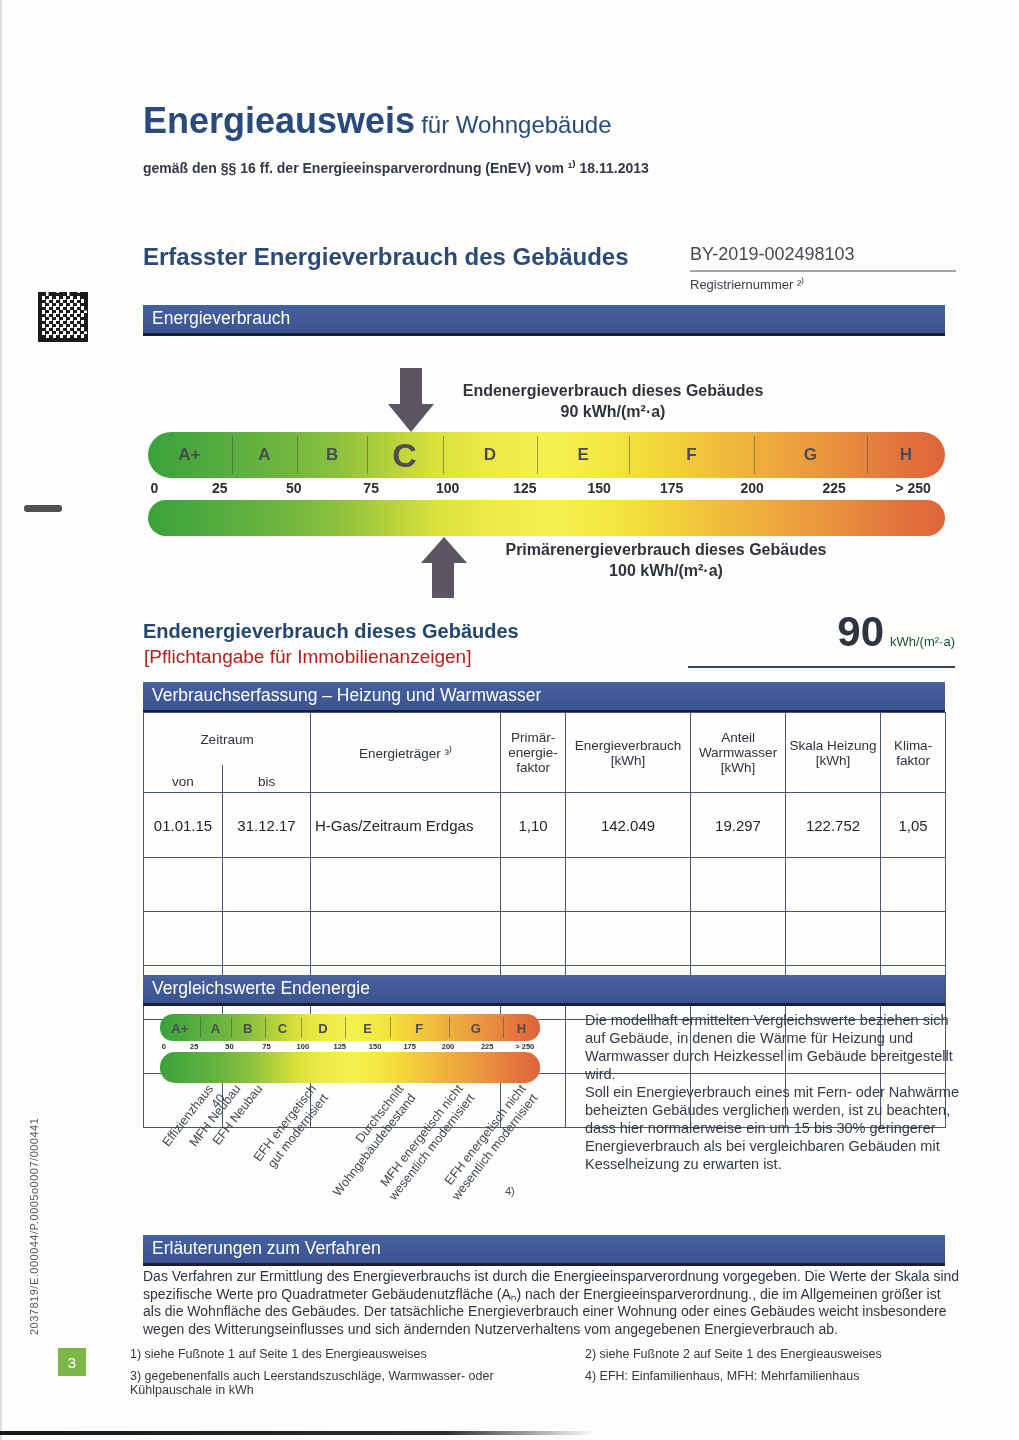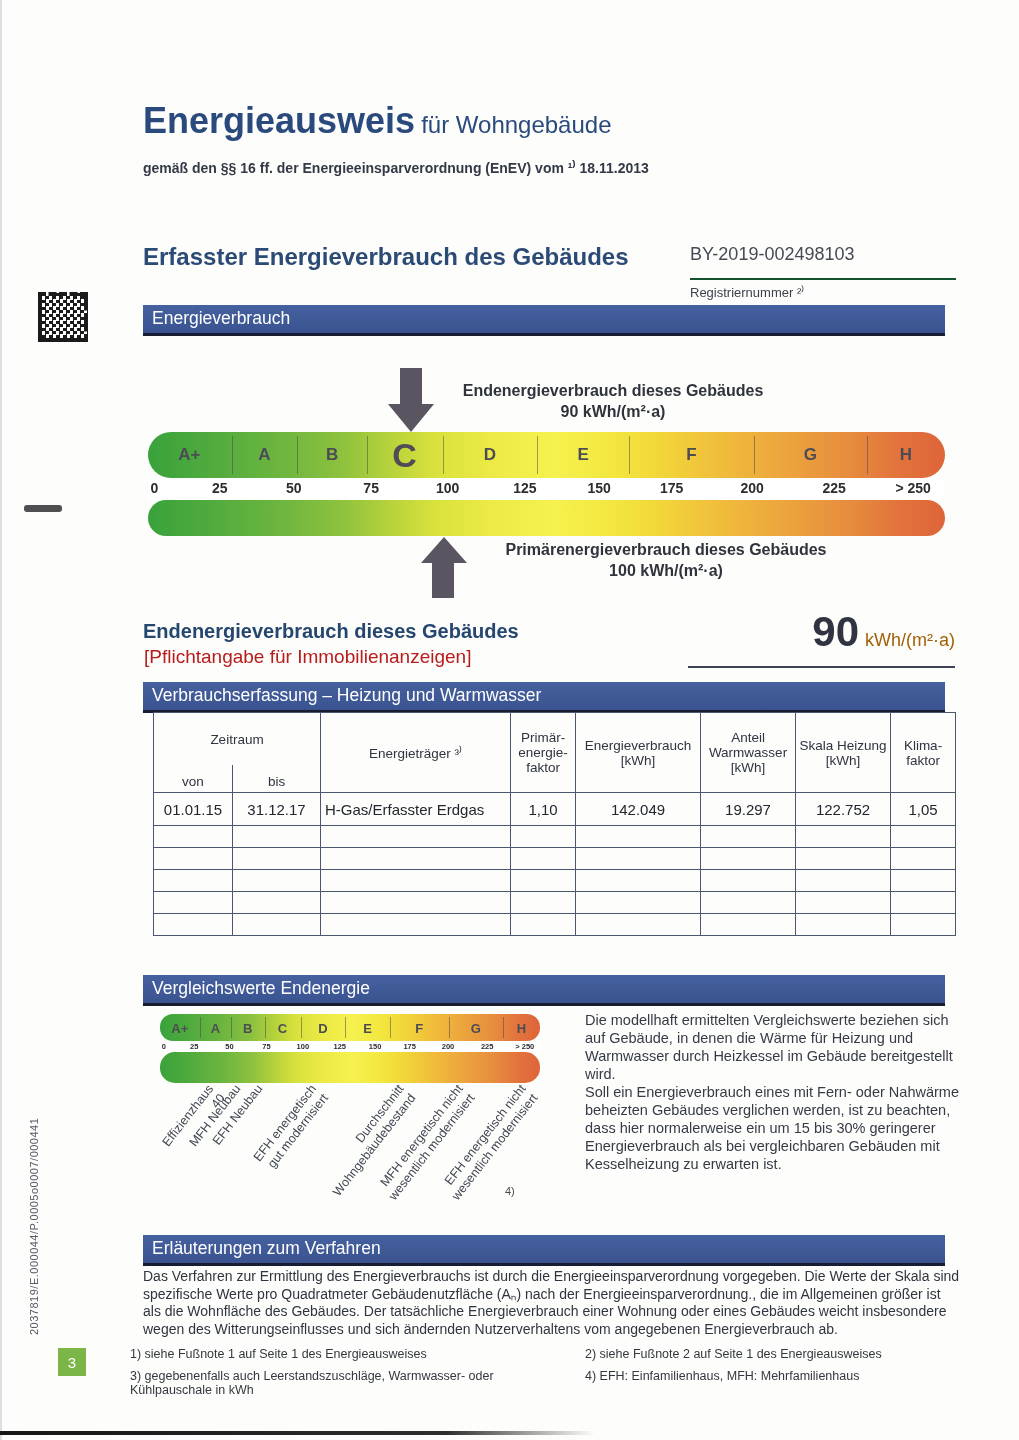--- a/index.html
+++ b/index.html
@@ -12,21 +12,21 @@
   .main-title{position:absolute;left:143px;top:100px;color:#2a4a7d;white-space:nowrap;}
   .main-title .big{font-size:36px;font-weight:700;}
   .main-title .small{font-size:24px;font-weight:400;margin-left:6px;}
   .subtitle{position:absolute;left:143px;top:158px;font-size:14px;font-weight:700;color:#333946;}
   .logo{position:absolute;left:796px;top:62px;font-size:74px;font-style:italic;font-weight:700;
         color:#3a57a7;letter-spacing:-4px;line-height:1;}
   .logo-dot{position:absolute;left:14px;top:12px;width:17px;height:17px;background:#8ab742;transform:skewX(-12deg);}
   
   .section-title{position:absolute;left:143px;top:243px;font-size:24px;font-weight:700;color:#2b4a76;}
   .reg{position:absolute;left:690px;top:244px;width:266px;}
-  .reg-number{font-size:18px;color:#454a55;padding-bottom:13px;border-bottom:2px solid #14532d;}
+  .reg-number{font-size:18px;color:#454a55;padding-bottom:5px;border-bottom:2px solid #a3a3a3;}
   .reg-label{font-size:13px;color:#3c414d;margin-top:3px;}
   
   .datamatrix{position:absolute;left:38px;top:292px;width:50px;height:50px;box-sizing:border-box;
     border-left:4px solid #1b1b1b;border-bottom:4px solid #1b1b1b;
     border-top:4px dashed #1b1b1b;border-right:4px dashed #1b1b1b;
     background:repeating-conic-gradient(#1b1b1b 0% 25%, transparent 0% 50%) 0 0/7px 7px;}
   .dash{position:absolute;left:24px;top:505px;width:38px;height:7px;background:#4f4f52;border-radius:3px;}
   .side-code{position:absolute;left:28px;top:1085px;height:250px;writing-mode:vertical-rl;
     transform:rotate(180deg);font-size:11px;color:#555a63;letter-spacing:.5px;}
   .bottom-line{position:absolute;left:0;bottom:5px;width:595px;height:4px;
@@ -53,28 +53,28 @@
     border-left:23px solid transparent;border-right:23px solid transparent;border-top:28px solid #5a5560;}
   .arr-up-head{position:absolute;left:421px;top:537px;width:0;height:0;
     border-left:23px solid transparent;border-right:23px solid transparent;border-bottom:26px solid #5a5560;}
   .arr-up-stem{position:absolute;left:432px;top:563px;width:22px;height:35px;background:#5a5560;}
   .arrow-label{position:absolute;text-align:center;font-weight:700;font-size:16px;color:#2f333c;line-height:1.3;}
   
   .ee-title{position:absolute;left:143px;top:620px;font-size:20px;font-weight:700;color:#24466f;}
   .ee-note{position:absolute;left:144px;top:646px;font-size:19px;color:#b91c1c;}
   .ee-value{position:absolute;left:688px;top:608px;width:267px;text-align:right;white-space:nowrap;}
   .ee-value .v{font-size:42px;font-weight:700;color:#2f3440;}
-  .ee-value .u{font-size:18px;color:#a16207;margin-left:6px;}
+  .ee-value .u{font-size:13px;color:#14532d;margin-left:6px;}
   .ee-underline{position:absolute;left:688px;top:666px;width:267px;height:2px;background:#3c4352;}
   
-  .ctable{position:absolute;left:153px;top:712px;width:802px;border-collapse:collapse;table-layout:fixed;}
+  .ctable{position:absolute;left:143px;top:712px;width:802px;border-collapse:collapse;table-layout:fixed;}
   .ctable th,.ctable td{border:1px solid #4b5671;}
   .ctable th{font-weight:400;font-size:13.5px;color:#2e3440;white-space:pre-line;text-align:center;
     vertical-align:middle;padding:2px 1px;}
-  .ctable td{font-size:15px;color:#22262e;text-align:center;height:32px;padding:0 2px;}
+  .ctable td{font-size:15px;color:#22262e;text-align:center;height:32px;padding:16px 2px;}
   .ctable tr.empty td{height:21px;}
   .ctable th.zeit{border-bottom:0;height:48px;}
   .ctable th.sub{border-top:0;height:22px;vertical-align:bottom;padding-bottom:3px;}
   .ctable td.lft{text-align:left;padding-left:4px;}
   
   .vscale{position:absolute;left:160px;top:1014px;width:380px;}
   .vs-top{position:relative;height:27px;border-radius:13px;background:var(--grad);}
   .vs-strip{position:relative;height:11px;background:#fff;}
   .vs-bottom{height:31px;border-radius:15px;background:var(--grad);}
   .vsl{position:absolute;top:50%;transform:translate(-50%,-50%);font-size:13px;font-weight:700;color:#4c4c54;}
@@ -205,21 +205,21 @@
       <th rowspan="2">Klima-
 faktor</th>
     </tr>
     <tr>
       <th class="sub">von</th>
       <th class="sub">bis</th>
     </tr>
     <tr>
       <td>01.01.15</td>
       <td>31.12.17</td>
-      <td class="lft">H-Gas/Erfasster Erdgas</td>
+      <td class="lft">H-Gas/Zeitraum Erdgas</td>
       <td>1,10</td>
       <td>142.049</td>
       <td>19.297</td>
       <td>122.752</td>
       <td>1,05</td>
     </tr>
     <tr class="empty">
           <td></td>
           <td></td>
           <td></td>

